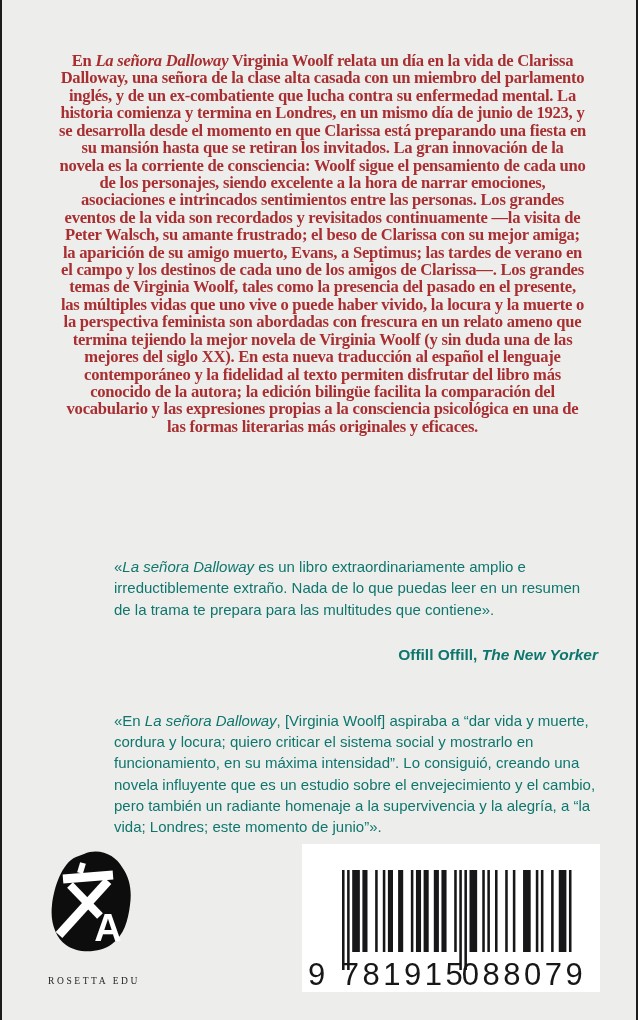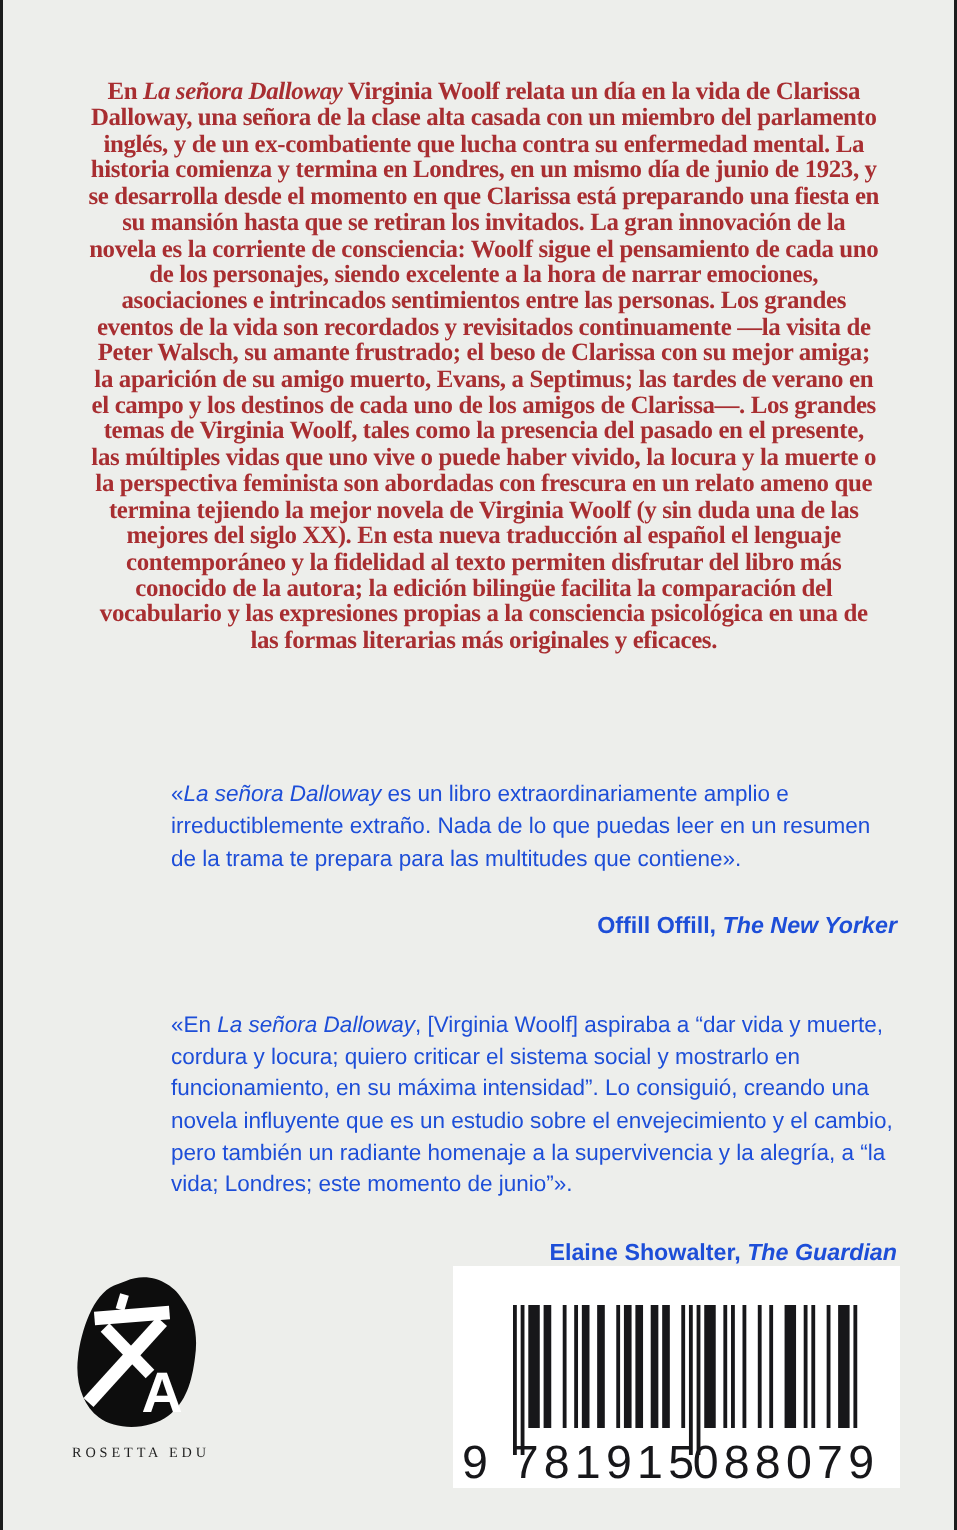--- a/index.html
+++ b/index.html
@@ -26,22 +26,22 @@
     font-weight:700;
     font-size:16.6px;
     line-height:1.05;
     letter-spacing:-0.25px;
     color:#a82e31;
   }
   .synopsis i{font-style:italic;}
   
   .reviews{
     position:absolute;
-    top:519px;left:112px;right:38px;
-    color:#1d4ed8;
+    top:556px;left:112px;right:38px;
+    color:#0f766e;
     font-size:15px;
     line-height:1.42;
   }
   .quote{margin:0;}
   .quote i{font-style:italic;}
   .attribution{
     margin:24px 0 44px 0;
     text-align:right;
     font-weight:700;
     font-size:15.5px;
@@ -49,21 +49,21 @@
   .attribution i{font-style:italic;}
   
   .logo{
     position:absolute;
     left:46px;top:850px;
     width:88px;
     text-align:center;
   }
   .logo-caption{
     display:block;
-    margin-top:7px;
+    margin-top:20px;
     font-family:"Liberation Serif", serif;
     font-size:9.5px;
     letter-spacing:2.6px;
     color:#1f1f1f;
     white-space:nowrap;
   }
   .barcode-box{
     position:absolute;
     left:300px;top:844px;
     width:298px;height:148px;

